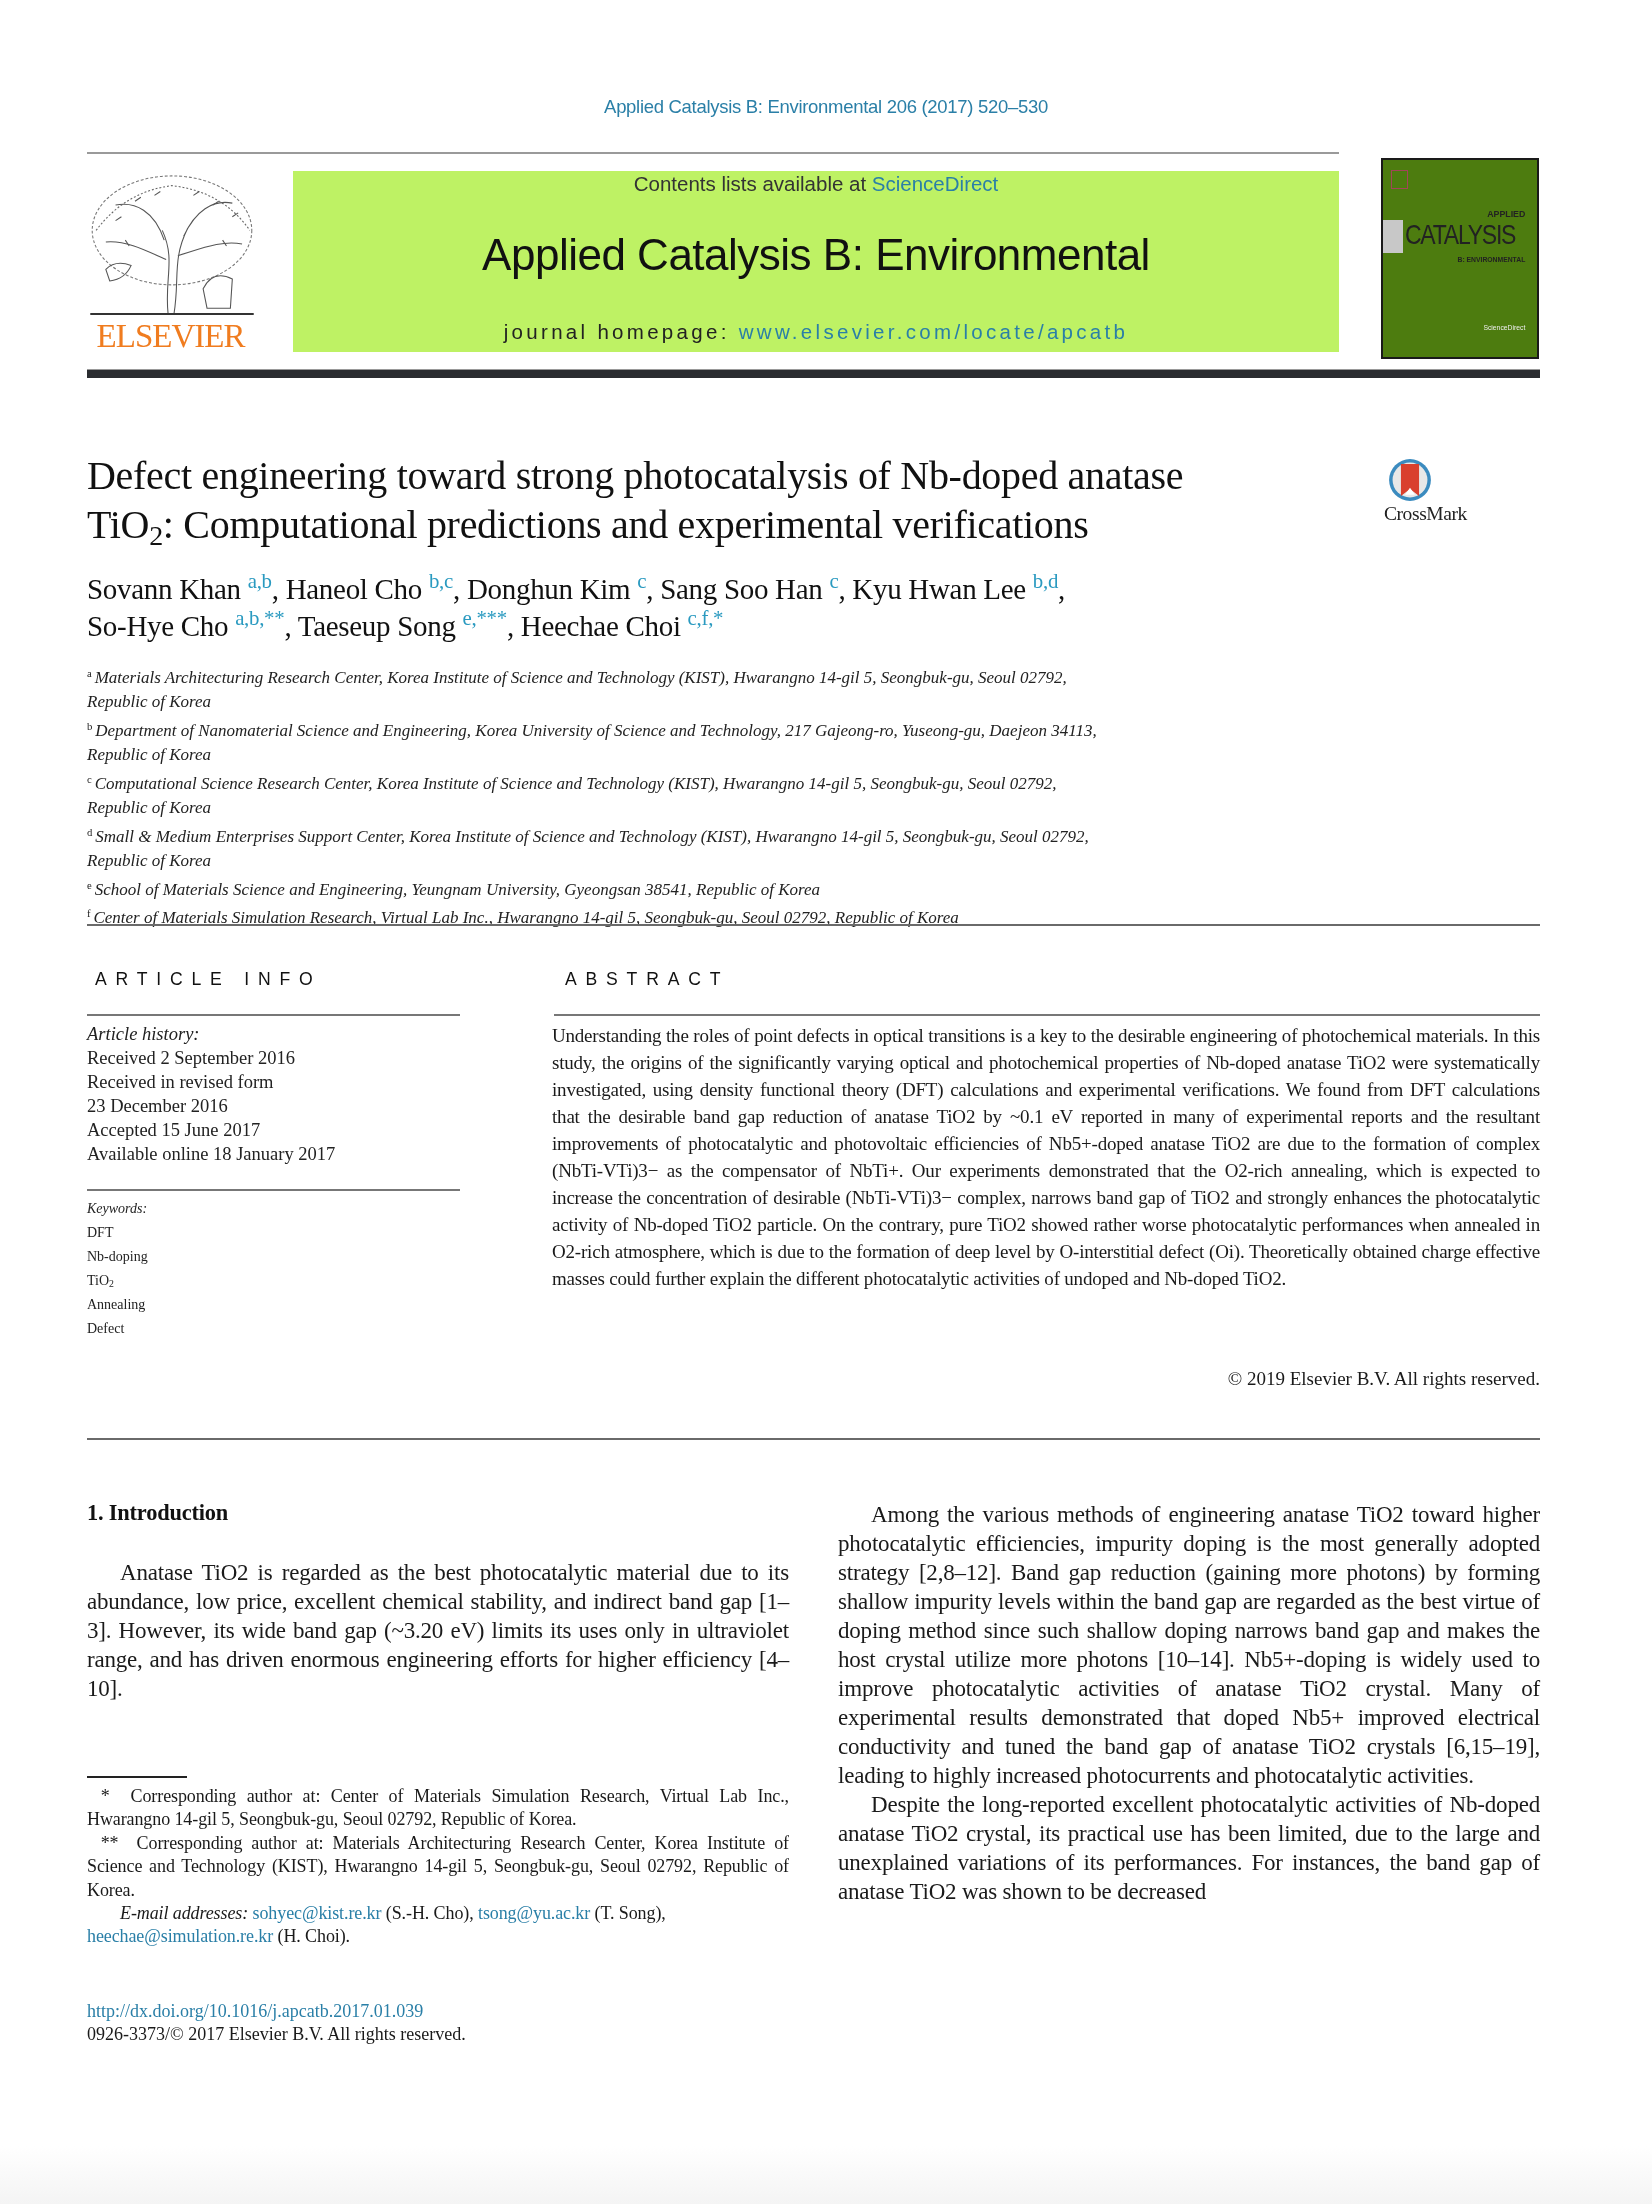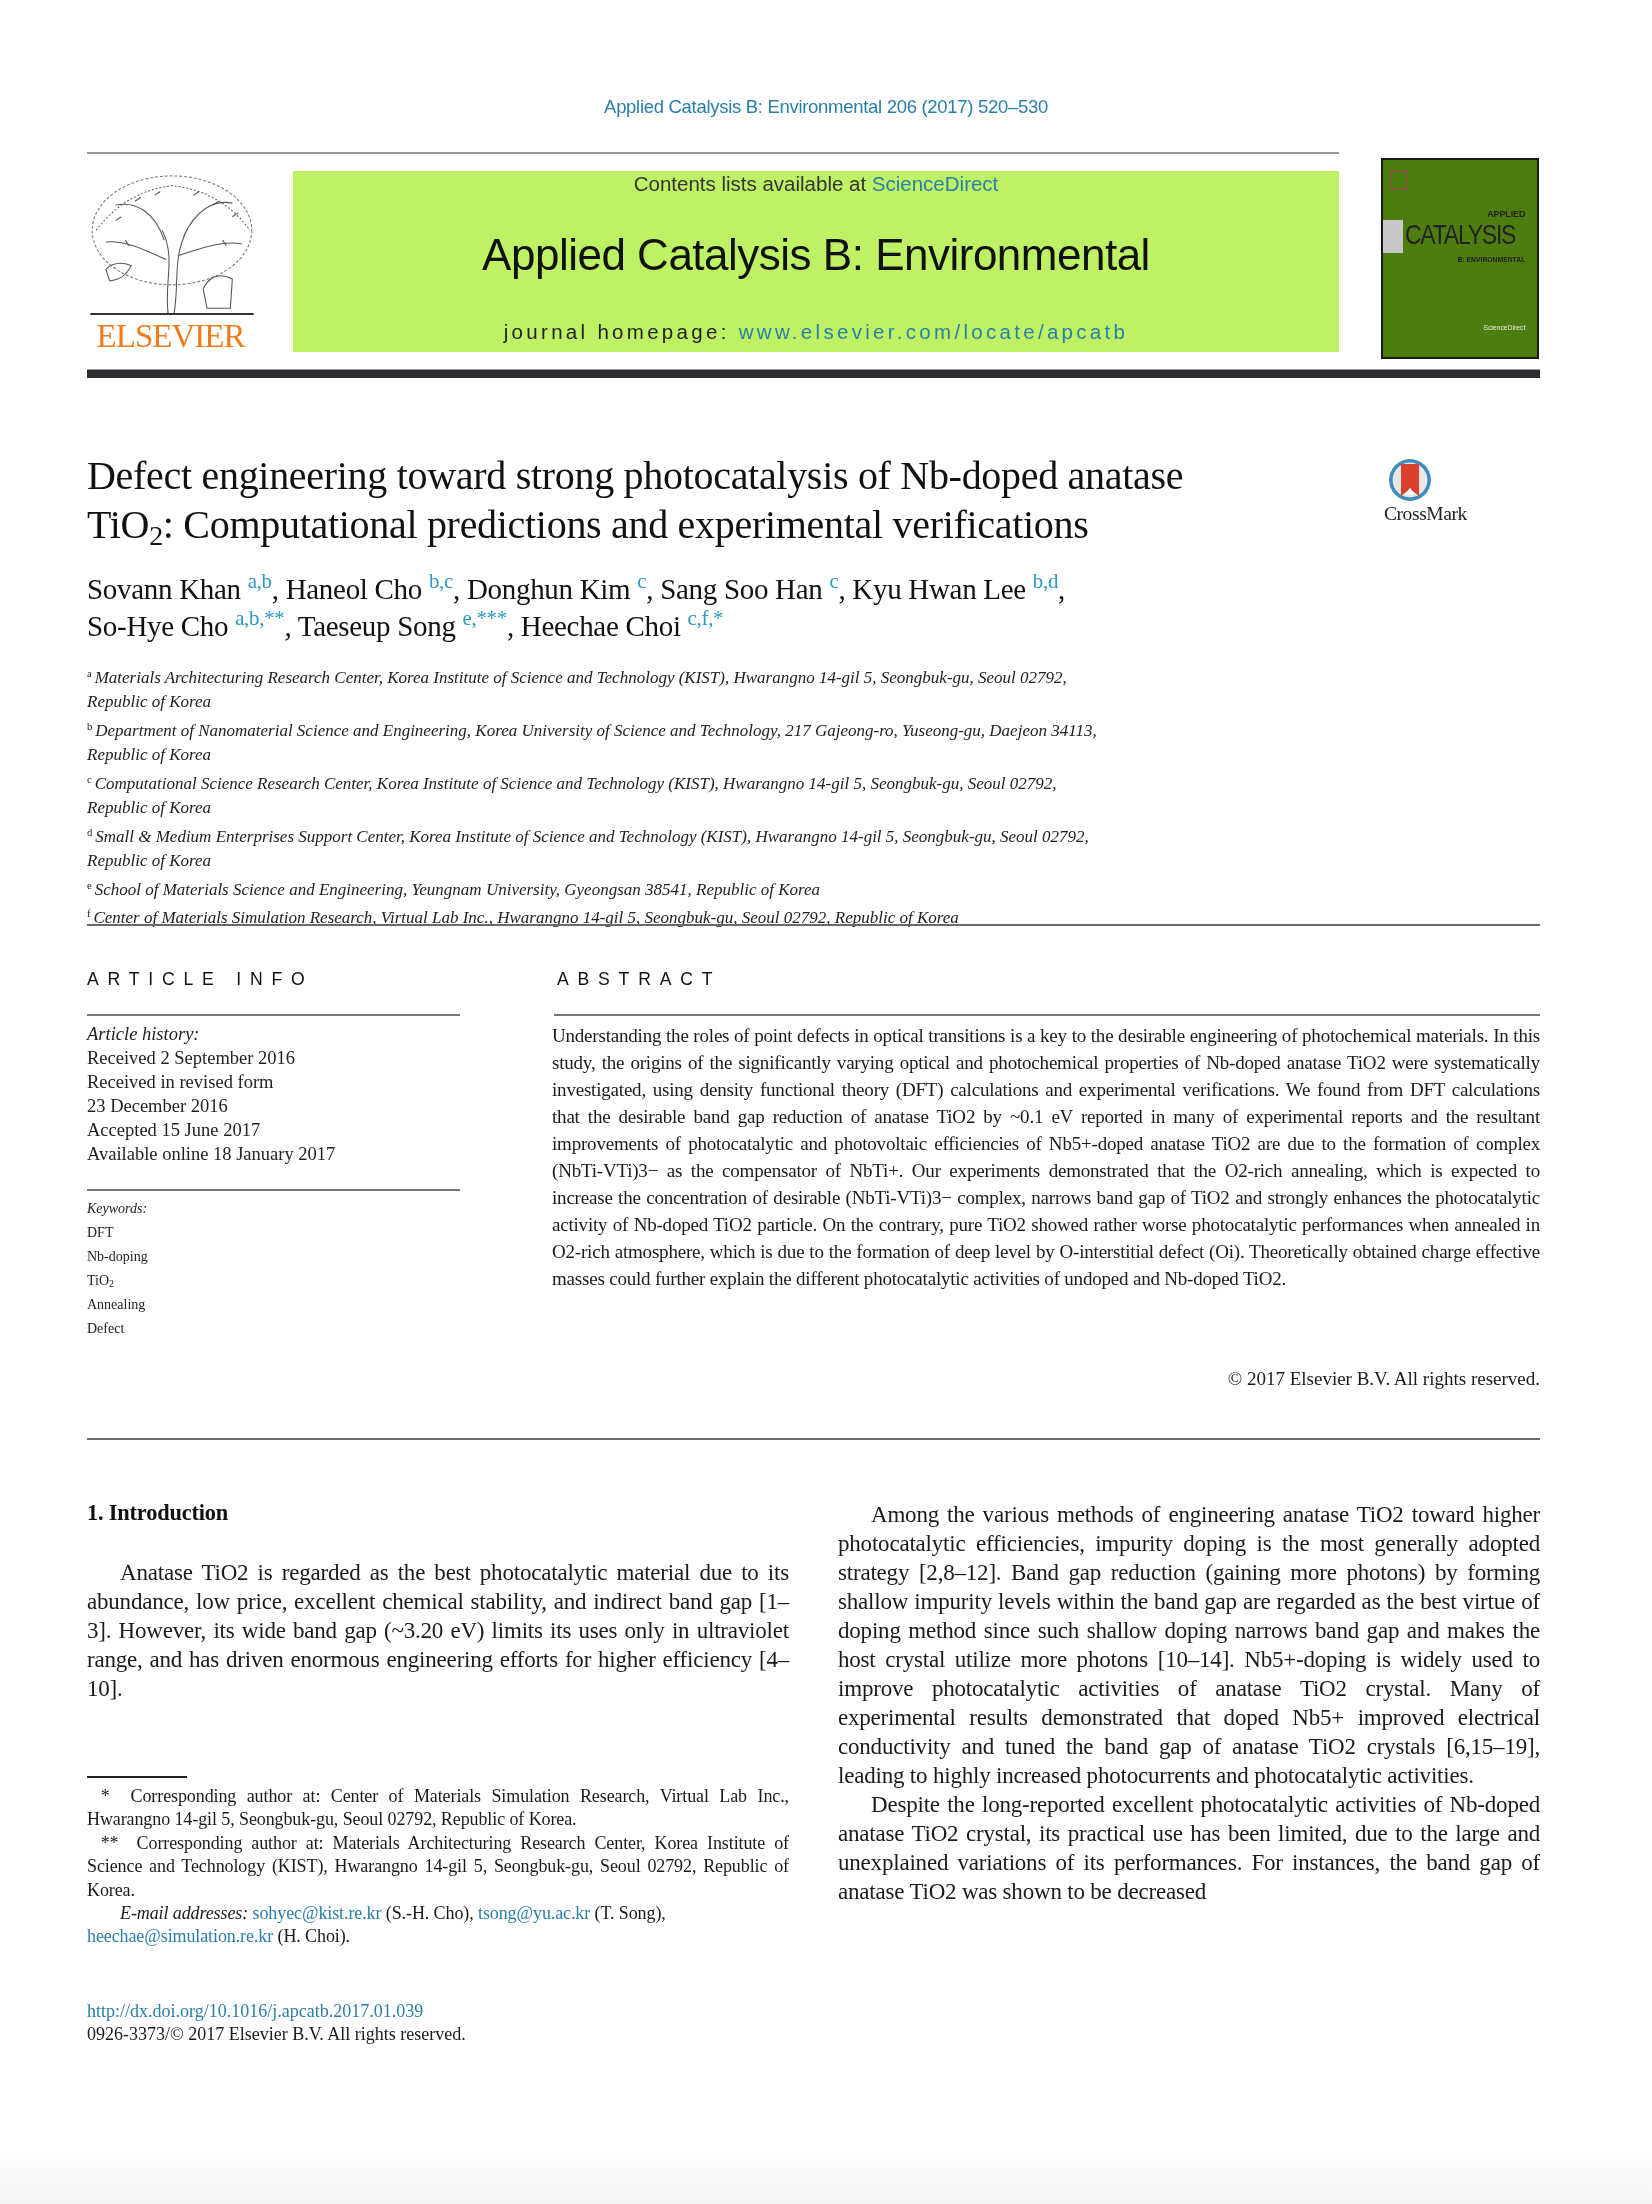--- a/index.html
+++ b/index.html
@@ -105,21 +105,21 @@
       font-size: 17px; line-height: 24px; font-style: italic; color: #222;
     }
     .aff-mark { font-style: normal; font-size: 10.7px; vertical-align: 5.9px; margin-right: 2.9px; }
     .mid-rule1 {
       position: absolute; top: 924px; left: 87px; width: 1453px; height: 2px; background: #6a6a6a;
     }
 
     
     .spaced-head {
       position: absolute; top: 969px; font-family: "Liberation Sans", "DejaVu Sans", sans-serif;
-      font-size: 17.6px; letter-spacing: 8.8px; color: #111;
+      font-size: 17.6px; letter-spacing: 8.8px; color: #111; margin-left: 8px;
     }
     .info-head { left: 87px; }
     .abstract-head { left: 557px; }
     .info-rule1 { position: absolute; top: 1014px; left: 87px; width: 373px; height: 1.5px; background: #777; }
     .info-rule2 { position: absolute; top: 1189px; left: 87px; width: 373px; height: 1.5px; background: #777; }
     .abs-rule { position: absolute; top: 1014px; left: 554px; width: 986px; height: 1.5px; background: #777; }
     .history {
       position: absolute; top: 1022px; left: 87px; font-size: 18.5px; line-height: 24px; color: #222;
     }
     .keywords {
@@ -263,21 +263,21 @@
 <div class="keywords">
   <div class="ital">Keywords:</div>
   <div>DFT</div>
   <div>Nb-doping</div>
   <div>TiO<sub>2</sub></div>
   <div>Annealing</div>
   <div>Defect</div>
 </div>
 
 <div class="abstract-body">Understanding the roles of point defects in optical transitions is a key to the desirable engineering of photochemical materials. In this study, the origins of the significantly varying optical and photochemical properties of Nb-doped anatase TiO2 were systematically investigated, using density functional theory (DFT) calculations and experimental verifications. We found from DFT calculations that the desirable band gap reduction of anatase TiO2 by ~0.1 eV reported in many of experimental reports and the resultant improvements of photocatalytic and photovoltaic efficiencies of Nb5+-doped anatase TiO2 are due to the formation of complex (NbTi-VTi)3− as the compensator of NbTi+. Our experiments demonstrated that the O2-rich annealing, which is expected to increase the concentration of desirable (NbTi-VTi)3− complex, narrows band gap of TiO2 and strongly enhances the photocatalytic activity of Nb-doped TiO2 particle. On the contrary, pure TiO2 showed rather worse photocatalytic performances when annealed in O2-rich atmosphere, which is due to the formation of deep level by O-interstitial defect (Oi). Theoretically obtained charge effective masses could further explain the different photocatalytic activities of undoped and Nb-doped TiO2.</div>
-<div class="abstract-copy">© 2017 Elsevier B.V. All rights reserved.</div>
+<div class="abstract-copy">© 2019 Elsevier B.V. All rights reserved.</div>
 
 <div class="mid-rule2"></div>
 
 <h2 class="section-head">1.  Introduction</h2>
 
 <div class="col-left">
   <p class="indent">Anatase TiO2 is regarded as the best photocatalytic material due to its abundance, low price, excellent chemical stability, and indirect band gap [1–3]. However, its wide band gap (~3.20 eV) limits its uses only in ultraviolet range, and has driven enormous engineering efforts for higher efficiency [4–10].</p>
 </div>
 
 <div class="foot-rule"></div>

